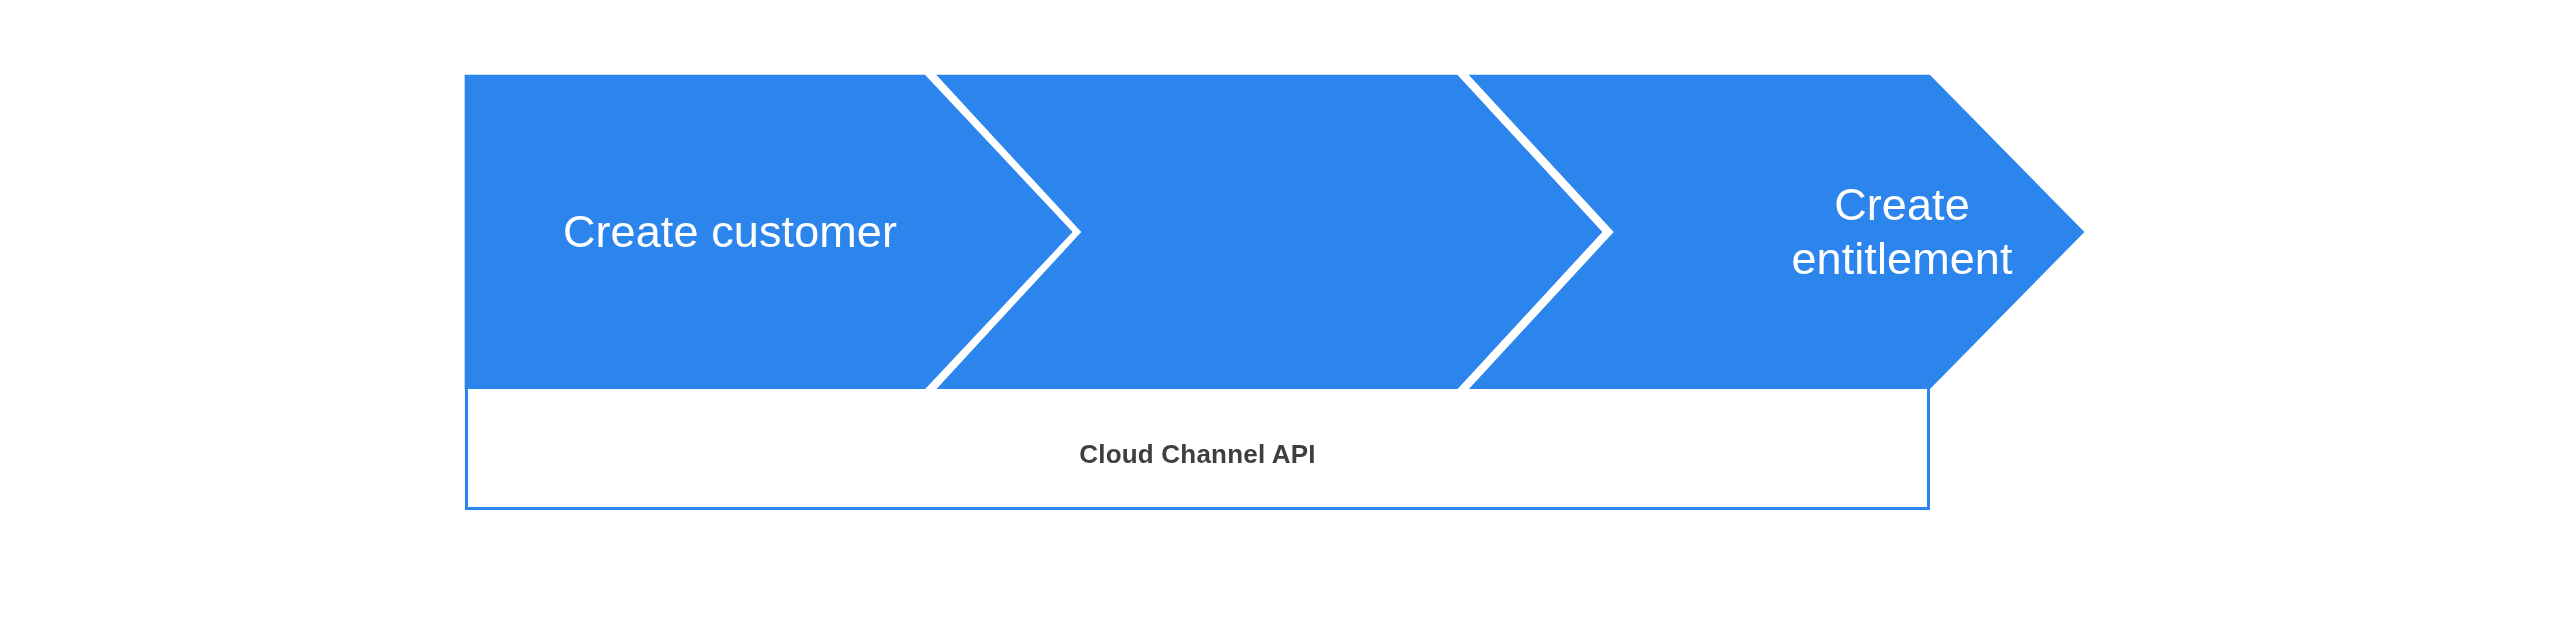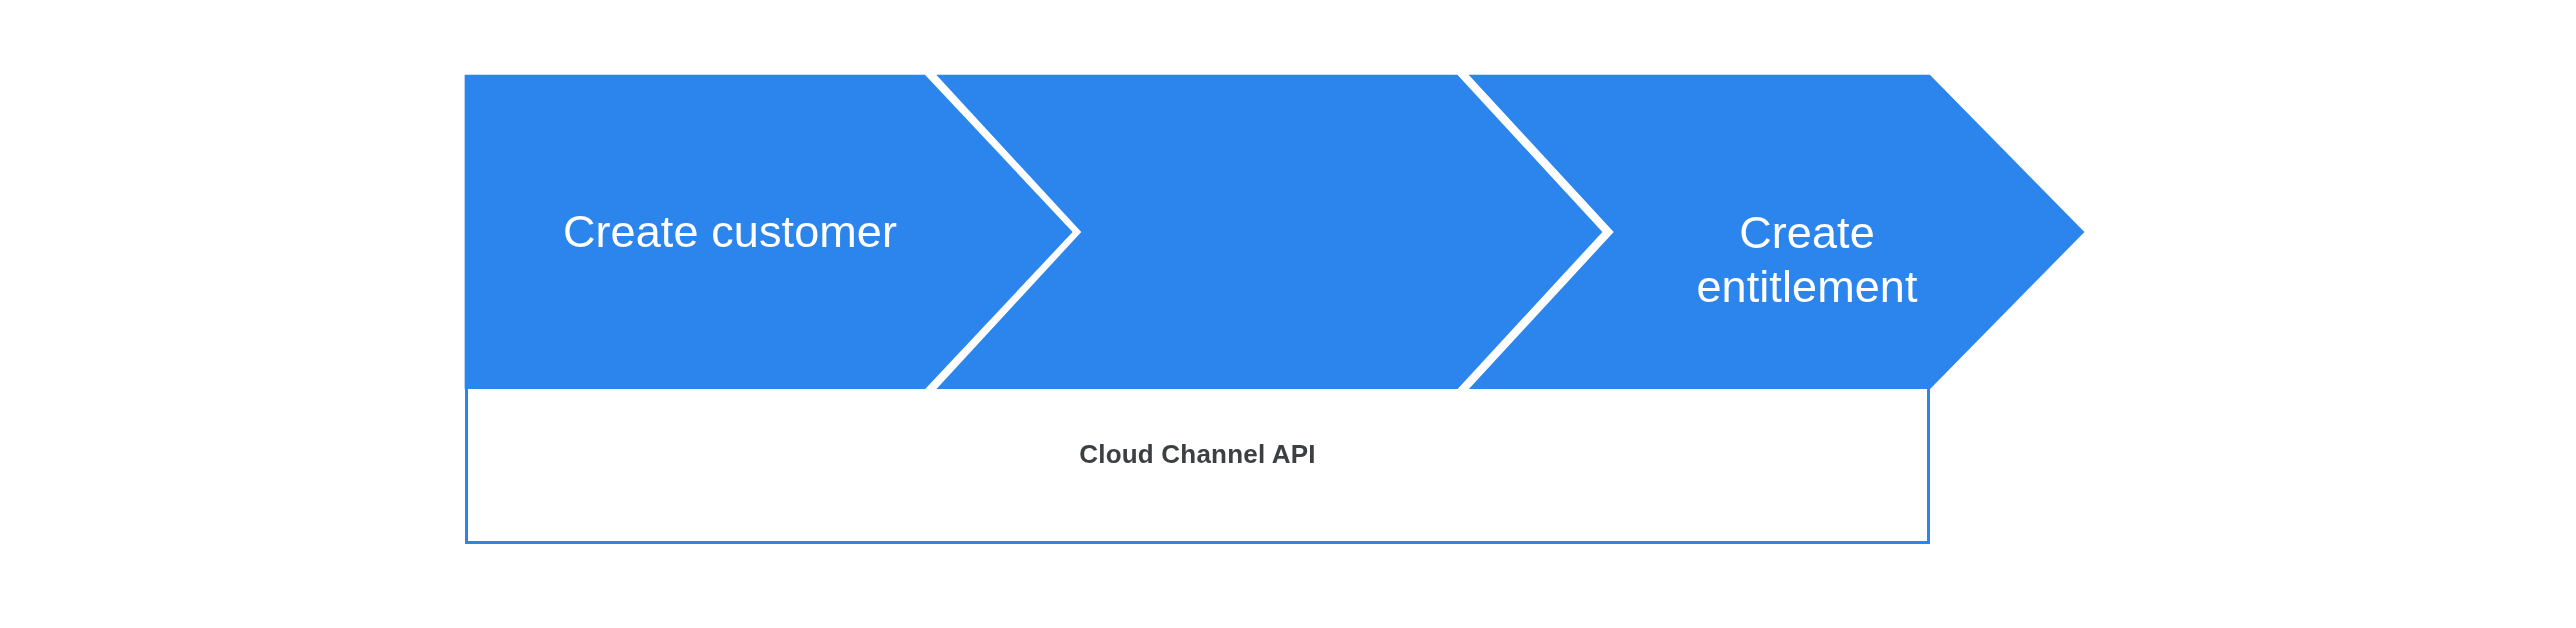--- a/index.html
+++ b/index.html
@@ -59,33 +59,32 @@
     left: 504px;
     top: 205px;
     width: 452px;
   }
   #step-label-1 {
     left: 1086px;
     top: 178px;
     width: 452px;
   }
   #step-label-2 {
-    left: 1607px;
+    left: 1702px;
     top: 178px;
     width: 400px;
-    margin-top: 28px;
   }
 
   
   #api-bar {
     position: absolute;
     left: 465px;
     top: 389px;
     width: 1465px;
-    height: 155px;
+    height: 121px;
     box-sizing: border-box;
     background: #ffffff;
     border: 3.5px solid #2b85ec;
     border-top: 0;
   }
   #api-bar::before {
     
     content: "";
     position: absolute;
     left: -3.5px;

